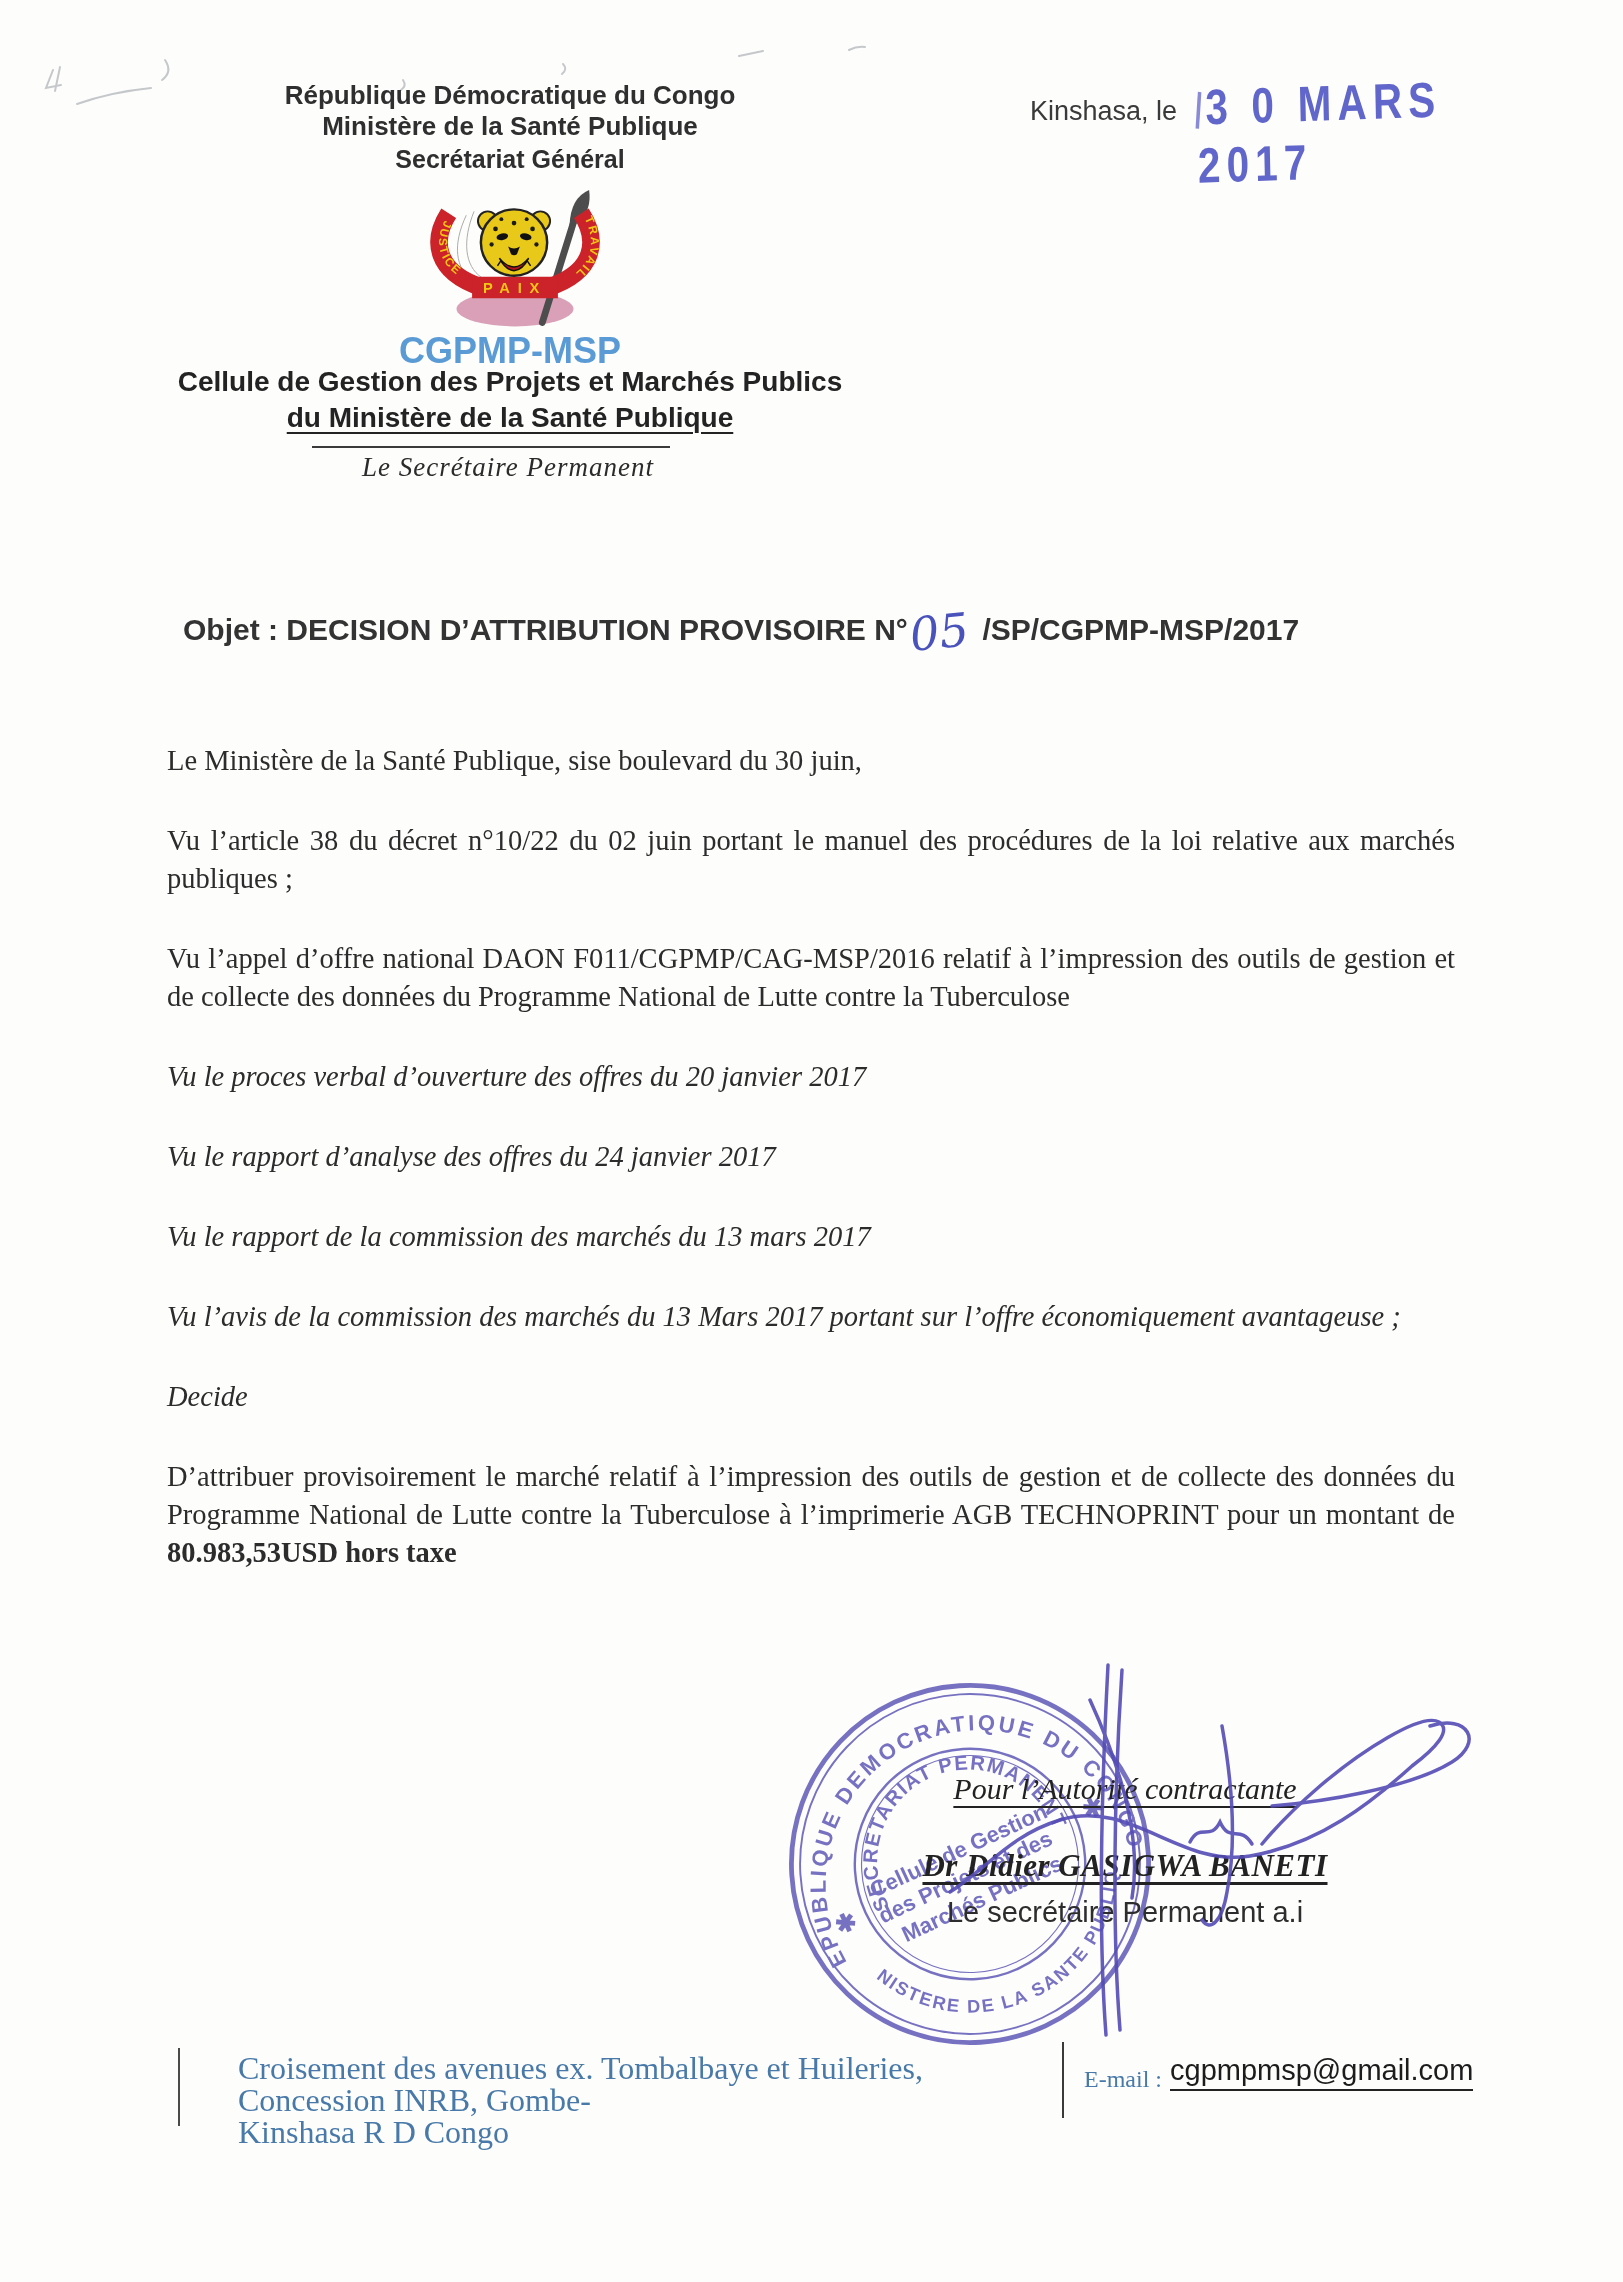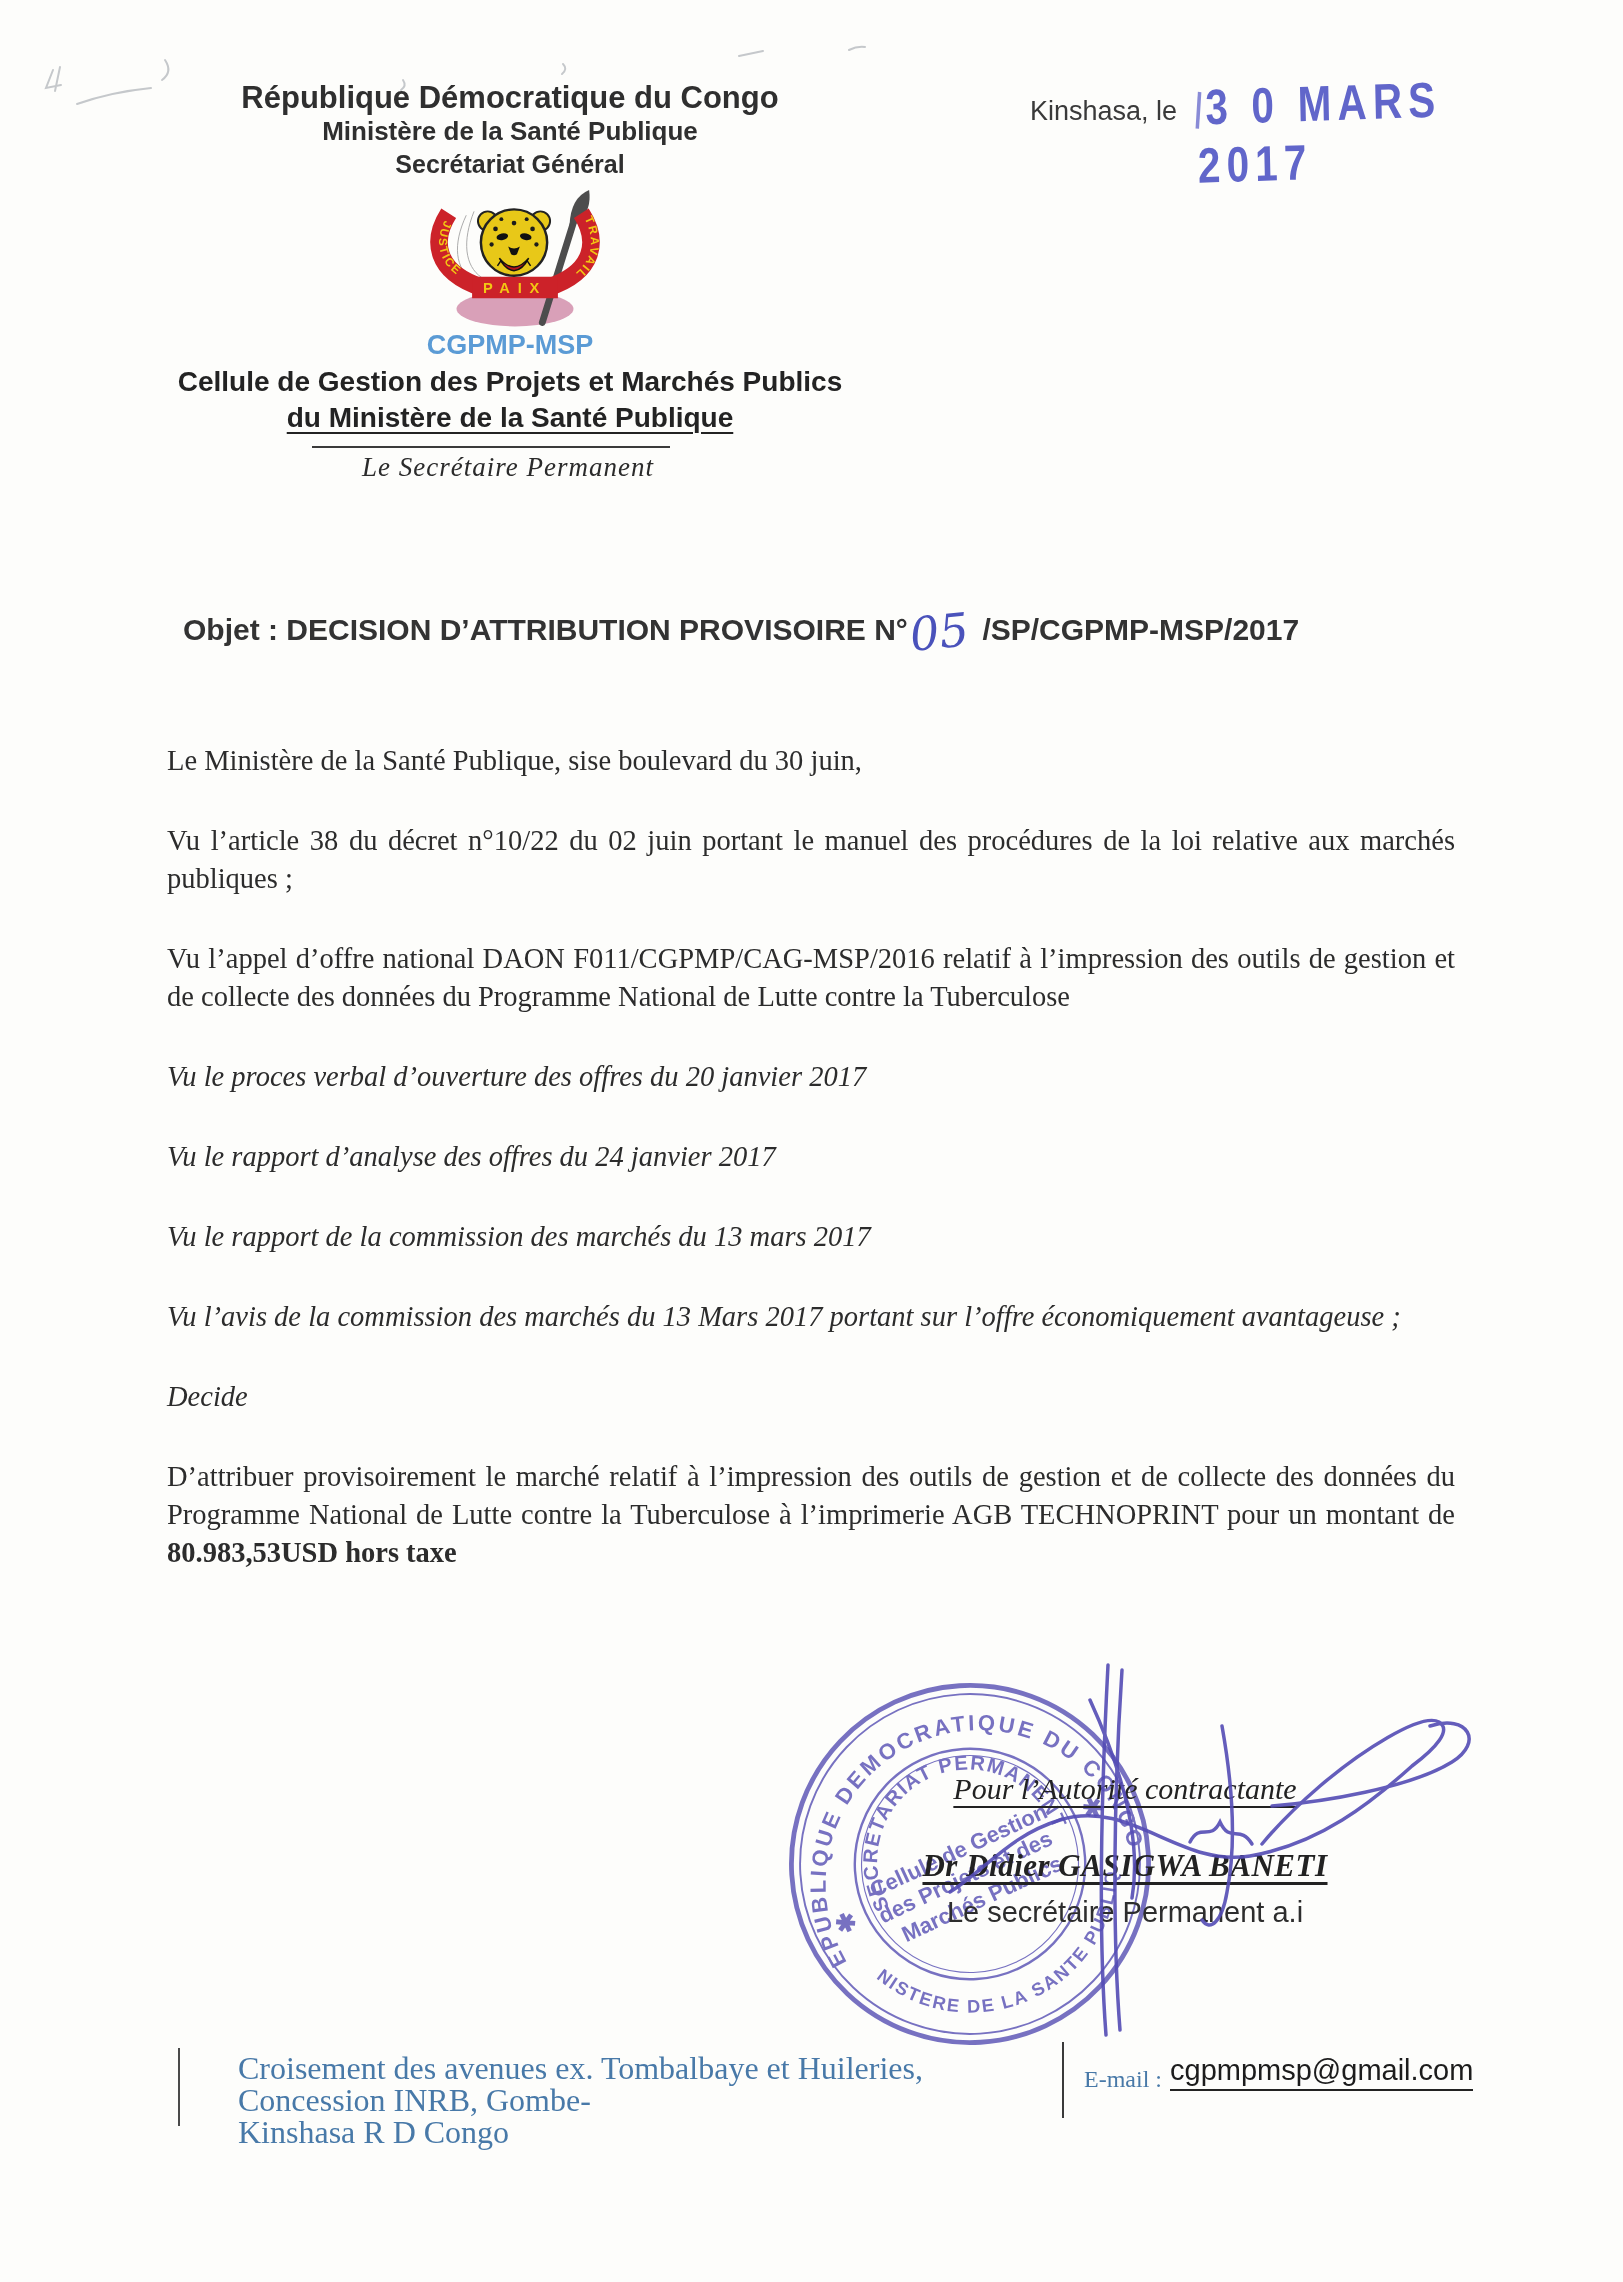--- a/index.html
+++ b/index.html
@@ -3,34 +3,34 @@
 <meta charset="utf-8">
 <style>
   html,body{margin:0;padding:0;background:#e8e8e8;}
   .page{position:relative;width:1623px;height:2282px;background:#fdfdfb;overflow:hidden;
         font-family:"Liberation Serif",serif;color:#2d2d2d;}
   .abs{position:absolute;}
 
   
   .header-center{left:150px;top:80px;width:720px;text-align:center;
                  font-family:"Liberation Sans",sans-serif;color:#2f2f2f;}
-  .country{font-size:31px;font-weight:bold;}
+  .country{font-size:26px;font-weight:bold;}
   .ministry{font-size:26px;font-weight:bold;}
   .secretariat{font-size:25px;font-weight:bold;margin-top:3px;}
   .kinshasa{left:1030px;top:96px;font-family:"Liberation Sans",sans-serif;font-size:27px;color:#3a3a3a;}
   .datestamp{left:1196px;top:78px;font-family:"Liberation Sans",sans-serif;font-weight:bold;
              font-size:46px;color:#5156c5;letter-spacing:7px;opacity:.9;
              transform:scaleX(.88) scaleY(1.08) rotate(-1.5deg);transform-origin:left top;}
   .dstick{display:inline-block;width:4px;height:34px;background:#5156c5;margin-right:6px;
           transform:translateY(4px) rotate(6deg);opacity:.75;}
 
   .emblem{left:398px;top:186px;width:234px;height:156px;}
 
   .acronym{left:150px;top:330px;width:720px;text-align:center;
-           font-family:"Liberation Sans",sans-serif;font-weight:bold;font-size:27px;color:#5b9bd5;}
+           font-family:"Liberation Sans",sans-serif;font-weight:bold;font-size:36px;color:#5b9bd5;}
   .orgline{left:150px;top:366px;width:720px;text-align:center;
            font-family:"Liberation Sans",sans-serif;font-weight:bold;font-size:28px;color:#232323;}
   .orgline2{top:402px;}
   .orgline2 span{text-decoration:underline;text-decoration-thickness:2px;text-underline-offset:5px;}
   .rule2{left:312px;top:446px;width:358px;height:2px;background:#3a3a3a;}
   .signatory{left:148px;top:452px;width:720px;text-align:center;
              font-style:italic;font-size:27px;color:#2b2b2b;letter-spacing:1px;}
 
   
   .subject{left:183px;top:605px;width:1340px;font-family:"Liberation Sans",sans-serif;

